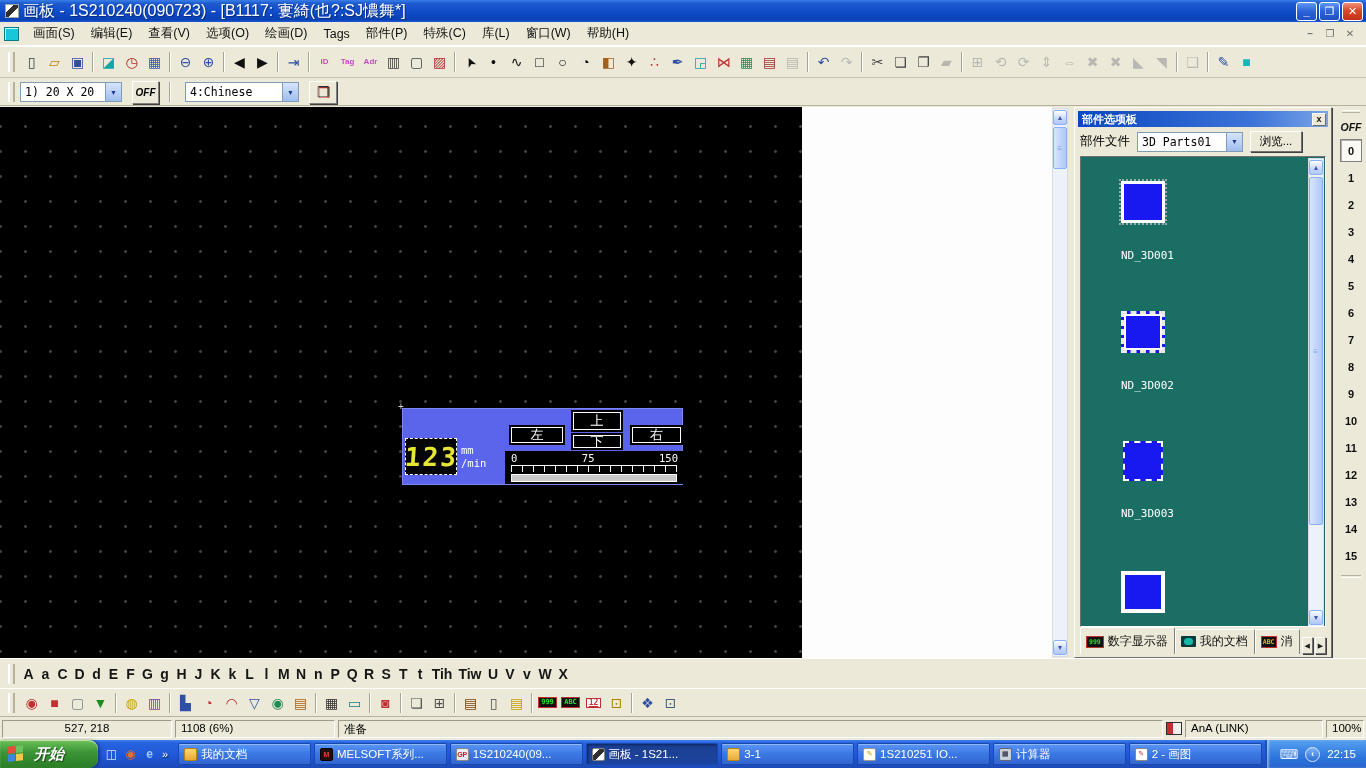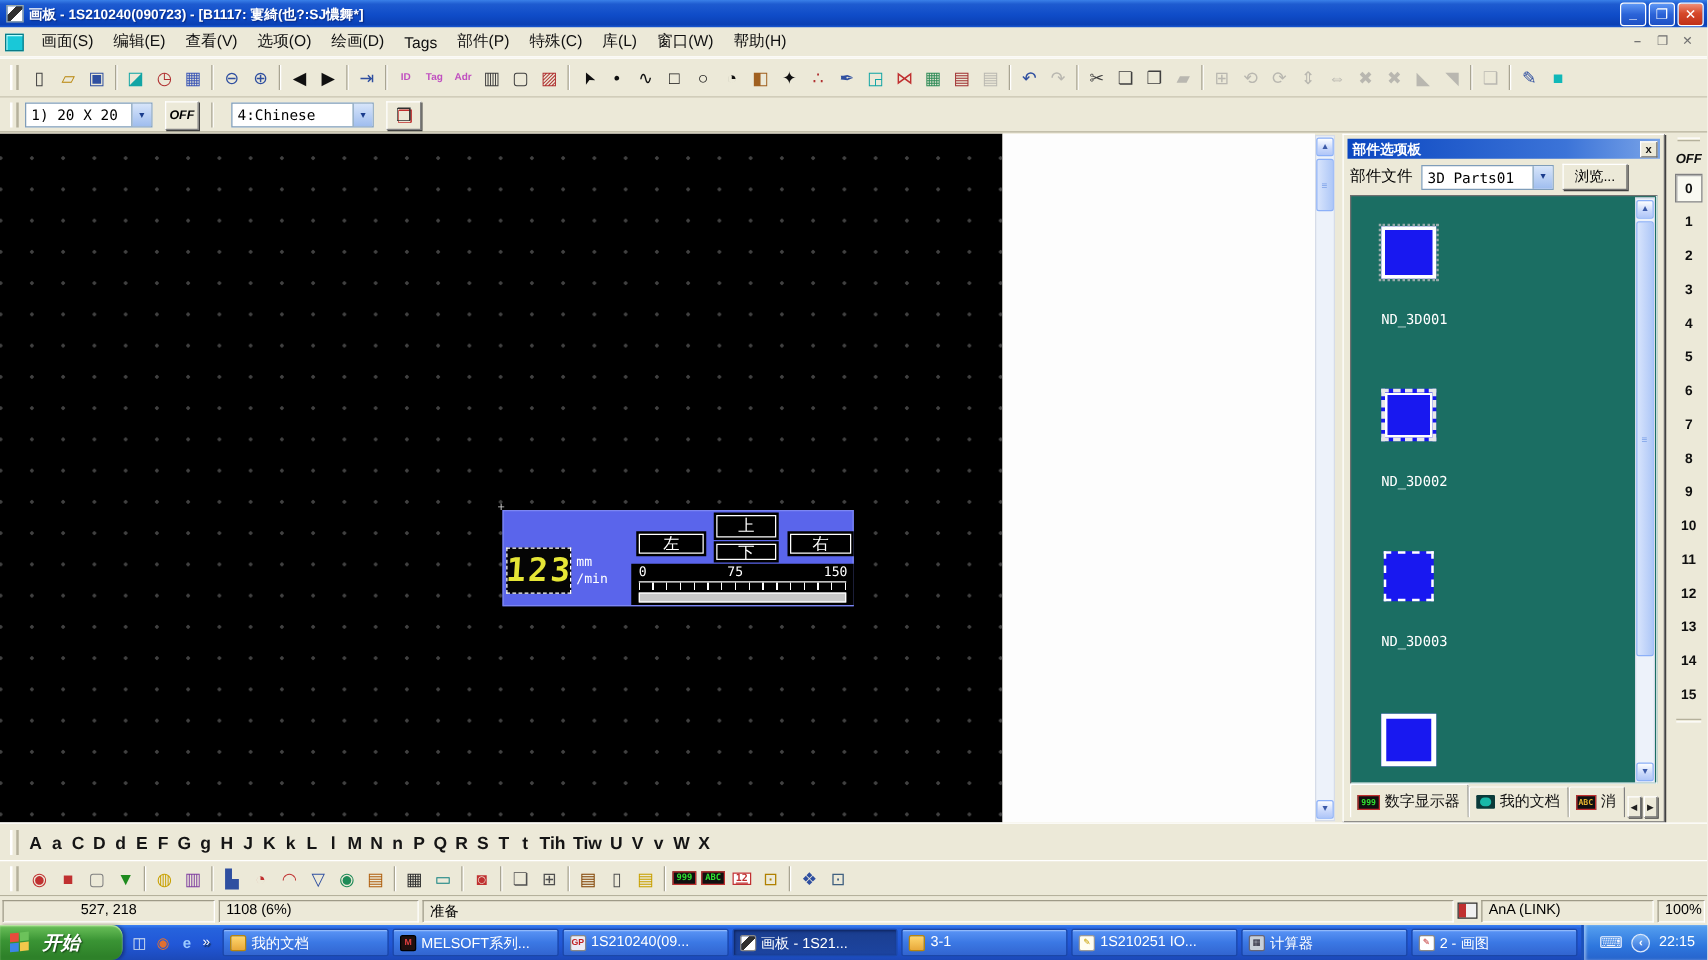--- a/index.html
+++ b/index.html
@@ -5,21 +5,21 @@
   * { margin:0; padding:0; box-sizing:border-box; }
   html,body { width:1366px; height:768px; overflow:hidden; }
   body { font-family:"Liberation Sans","DejaVu Sans",sans-serif; font-size:12px; }
   #screen { position:relative; width:1366px; height:768px; background:#ECE9D8; overflow:hidden; }
 
   
   .titlebar { position:absolute; left:0; top:0; right:0; height:22px;
     background:linear-gradient(180deg,#3A80E8 0%,#1E5BD0 15%,#0F4CC8 55%,#0A40B4 90%,#1B5CD8 100%);
     display:flex; align-items:center; padding:0 3px; color:#fff; }
   .app-icon { width:14px; height:14px; margin:0 4px 0 2px; border:1px solid #9AA; background:linear-gradient(135deg,#fff 30%,#303030 30%,#303030 60%,#fff 60%); }
-  .title-text { font-weight:bold; font-size:11px; text-shadow:1px 1px 1px #0A2A80; white-space:nowrap; }
+  .title-text { font-weight:normal; font-size:16px; text-shadow:1px 1px 1px #0A2A80; white-space:nowrap; }
   .win-controls { margin-left:auto; display:flex; gap:2px; }
   .win-btn { width:21px; height:19px; border-radius:3px; border:1px solid #fff;
     background:linear-gradient(180deg,#5E97F5,#2B63D8 50%,#1E50C4); color:#fff;
     font-size:11px; font-weight:bold; display:flex; align-items:center; justify-content:center; }
   .win-btn.close { background:linear-gradient(180deg,#F0907A,#D6492A 45%,#C03018); }
 
   
   .menubar { position:absolute; left:0; top:22px; right:0; height:24px; background:#ECE9D8;
     display:flex; align-items:center; border-bottom:1px solid #fff; padding:0 2px; }
   .mdi-icon { width:15px; height:14px; background:#19C8D8; border:1px solid #0A7A86; margin:0 6px 0 2px; box-shadow:inset 1px 1px 0 #BFF; }
@@ -100,21 +100,21 @@
     background:linear-gradient(90deg,#0A46C0,#3C74D8 70%,#7AA4E8); color:#fff; font-size:11px; font-weight:bold; }
   .pp-close { margin-left:auto; width:14px; height:13px; background:#ECE9D8; color:#101010;
     border:1px solid #fff; border-right-color:#707070; border-bottom-color:#707070;
     font-size:9px; font-weight:bold; display:flex; align-items:center; justify-content:center; }
   .pp-filerow { display:flex; align-items:center; margin:4px 5px; gap:7px; }
   .pp-label { font-size:12.5px; white-space:nowrap; }
   .combo.parts { width:106px; }
   .pp-browse { width:52px; height:21px; background:#ECE9D8; border:1px solid #fff; border-right-color:#707070; border-bottom-color:#707070;
     box-shadow:1px 1px 0 #404040; font-size:11.5px; font-family:inherit; }
   .pp-list { position:relative; margin:1px 5px 0 5px; height:471px; background:#1B6E63; overflow:hidden;
-    border:1px solid #707070; border-right-color:#fff; border-bottom-color:#fff; padding:24px 0 0 24px; }
+    border:1px solid #707070; border-right-color:#fff; border-bottom-color:#fff; padding:24px 0 0 40px; }
   .pp-item { height:130px; display:flex; flex-direction:column; align-items:flex-start; }
   .part-icon { width:44px; height:42px; background:#1818F0; }
   .part-icon.frame-dotted  { border:3px solid #fff; outline:2px dotted #9AA; }
   .part-icon.frame-checker { border:3px dashed #E8E8E8; box-shadow:inset 0 0 0 2px #fff; }
   .part-icon.frame-dashed  { border:2px dashed #fff; width:40px; height:40px; margin-left:2px; }
   .part-icon.frame-solid   { border:4px solid #fff; }
   .part-label { margin-top:26px; color:#fff; font-family:"DejaVu Sans Mono",monospace; font-size:11px; }
   .pp-scroll { position:absolute; right:1px; top:1px; width:16px; height:469px; }
   .pp-tabs { display:flex; align-items:flex-end; margin:2px 5px 0 5px; height:25px; }
   .pp-tab { display:flex; align-items:center; gap:4px; padding:3px 6px 4px 5px; font-size:12px; white-space:nowrap;

